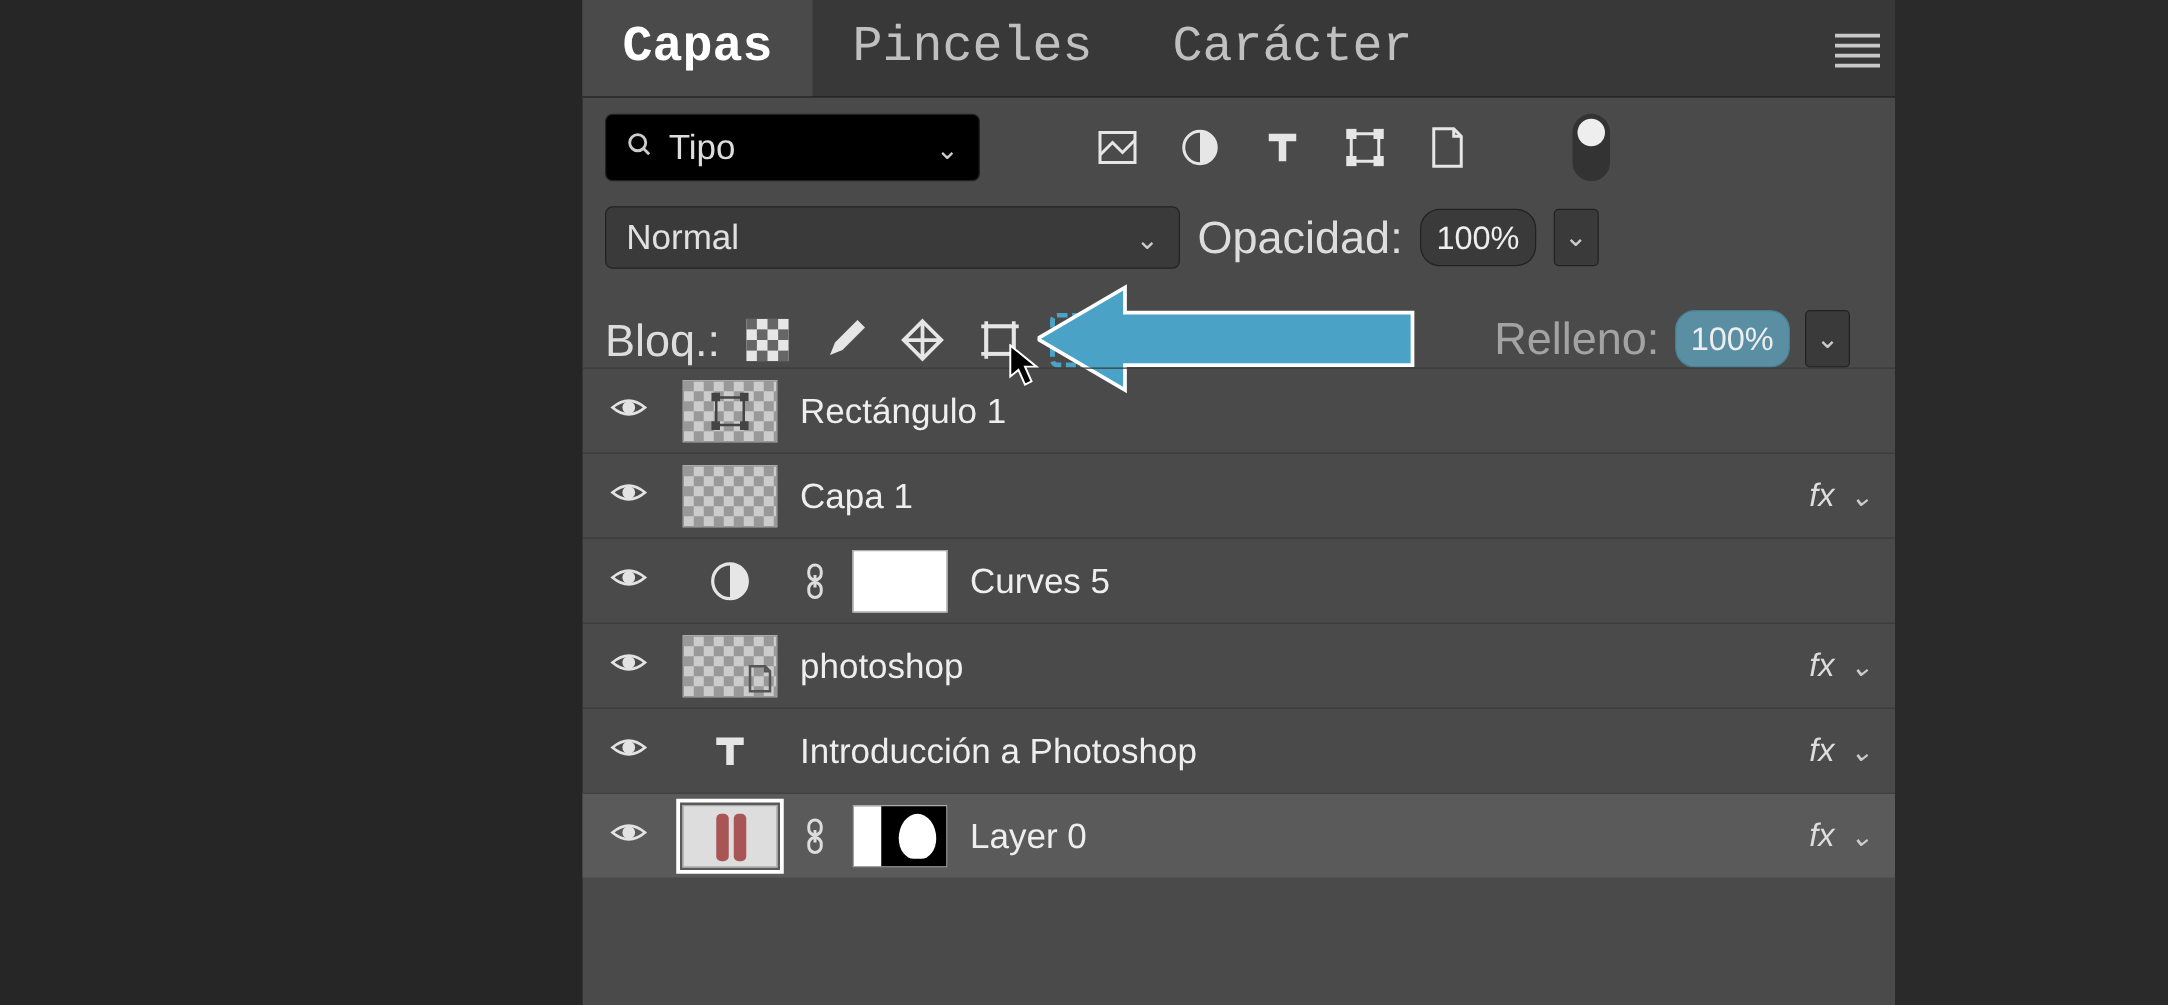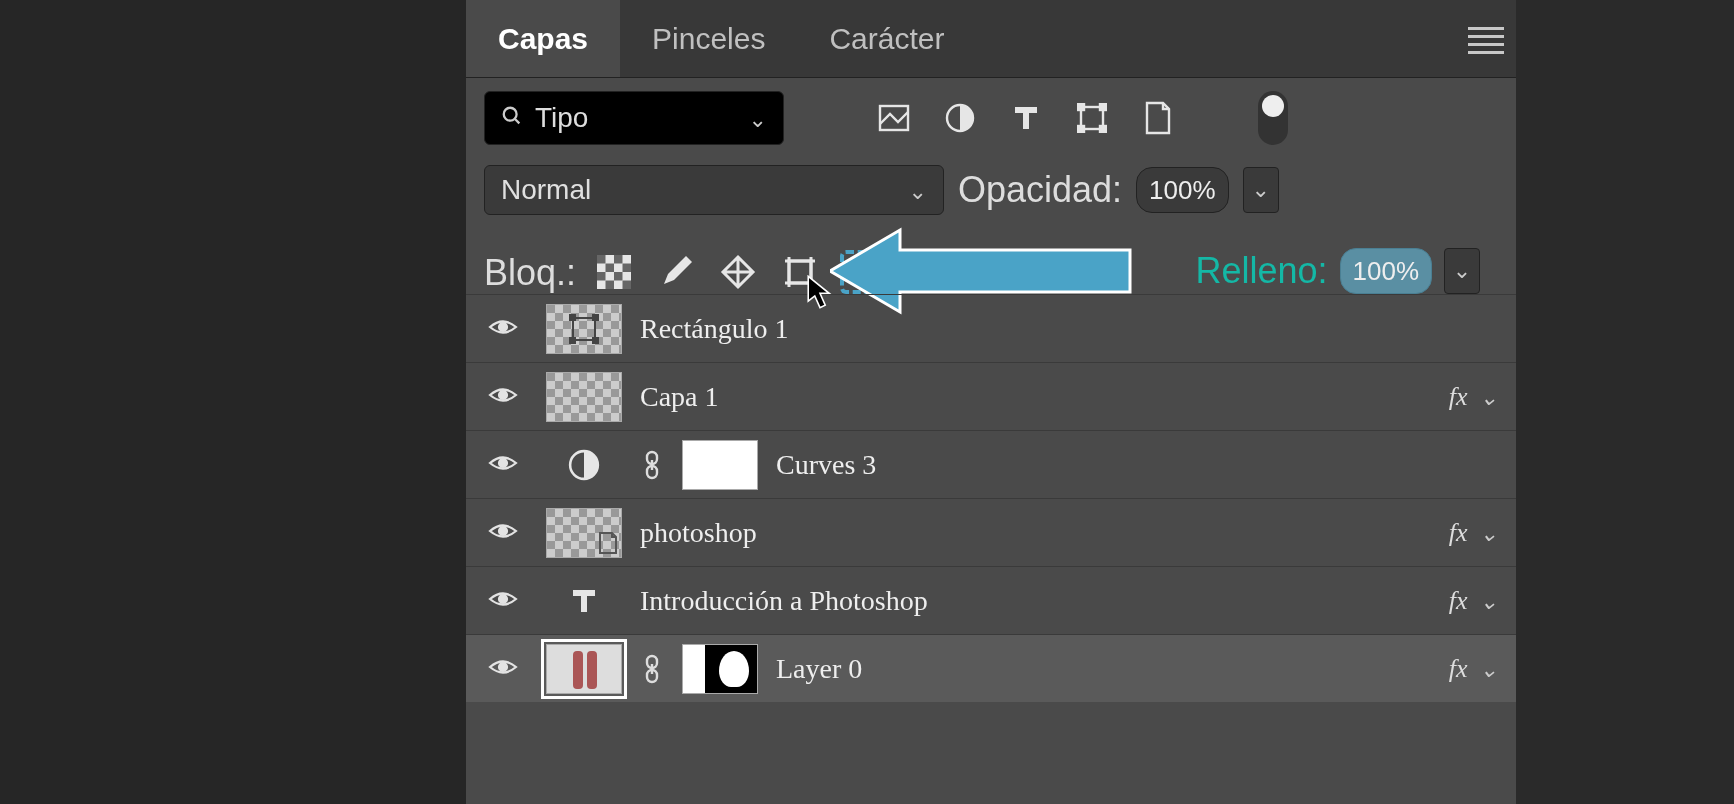--- a/index.html
+++ b/index.html
@@ -36,23 +36,24 @@
     height: 78px;
     display: flex;
     background: #383838;
     border-bottom: 1px solid #222;
     position: relative;
   }
   .tab {
     padding: 0 32px;
     display: flex;
     align-items: center;
-    font-size: 30px;
+    font-size: 40px;
     color: #c0c0c0;
     cursor: pointer;
+    font-family: Liberation Mono, monospace;
   }
   .tab.active {
     background: #4a4a4a;
     color: #fff;
     font-weight: 700;
   }
   .tab-menu {
     position: absolute;
     right: 12px;
     top: 22px;
@@ -183,21 +184,20 @@
   
   .layers-list {  }
   .layer-row {
     height: 68px;
     border-top: 1px solid #3a3a3a;
     display:flex;
     align-items:center;
     padding: 0 12px;
     gap: 18px;
     position: relative;
-    font-family: Liberation Serif, serif;
   }
   .layer-row.selected {
     background: #5a5a5a;
   }
   .eye-col { width: 50px; display:flex; justify-content:center; }
   .eye-icon { color:#e3e3e3; }
   .thumb {
     width: 76px; height: 50px;
     background: repeating-conic-gradient(#ccc 0 25%, #999 0 50%) 0 0/16px 16px;
     border: 1px solid #aaa;
@@ -366,21 +366,21 @@
       </div>
       <div class="lock-icon lock-highlight">
         <svg width="32" height="34" viewBox="0 0 32 34" fill="#bfbfbf">
             <rect x="4" y="14" width="24" height="18" rx="3"></rect>
             <path d="M9 14 V9 a7 7 0 0 1 14 0 V14" fill="none" stroke="#bfbfbf" stroke-width="4"></path>
           </svg>
       </div>
     </div>
 
     <div class="fill-group">
-      <span class="label-txt" style="color:#14b8a6;">Relleno:</span>
+      <span class="label-txt" style="color:#a3a3a3;">Relleno:</span>
       <div class="value-field" style="background:#5a8fa3;border-color:#4a7f93;">100%</div>
       <div class="chev-btn">
           <span class="chev-small"></span>
         </div>
     </div>
 
     <svg class="arrow-annotation" width="310" height="90" viewBox="0 0 310 90">
       <polygon points="0,45 70,4 70,24 300,24 300,66 70,66 70,86" fill="#4aa3c7" stroke="#fff" stroke-width="3"></polygon>
     </svg>
   </div>
@@ -441,21 +441,21 @@
           </svg>
       </div>
       <div class="link-icon">
         <svg width="18" height="30" viewBox="0 0 18 30" fill="none" stroke="#ddd" stroke-width="2.4">
             <rect x="4" y="2" width="10" height="12" rx="5"></rect>
             <rect x="4" y="16" width="10" height="12" rx="5"></rect>
             <line x1="9" y1="10" x2="9" y2="20"></line>
           </svg>
       </div>
       <div class="thumb solid-white"></div>
-      <span class="layer-name">Curves 3</span>
+      <span class="layer-name">Curves 5</span>
     </div>
 
     <div class="layer-row">
       <div class="eye-col">
           <span class="eye-icon"><svg width="30" height="22" viewBox="0 0 30 22" fill="none" stroke="#e3e3e3" stroke-width="2.2">
               <path d="M2 11 Q15 0 28 11 Q15 22 2 11 Z"></path>
               <circle cx="15" cy="11" r="4" fill="#e3e3e3"></circle>
             </svg></span>
         </div>
       <div class="thumb">

